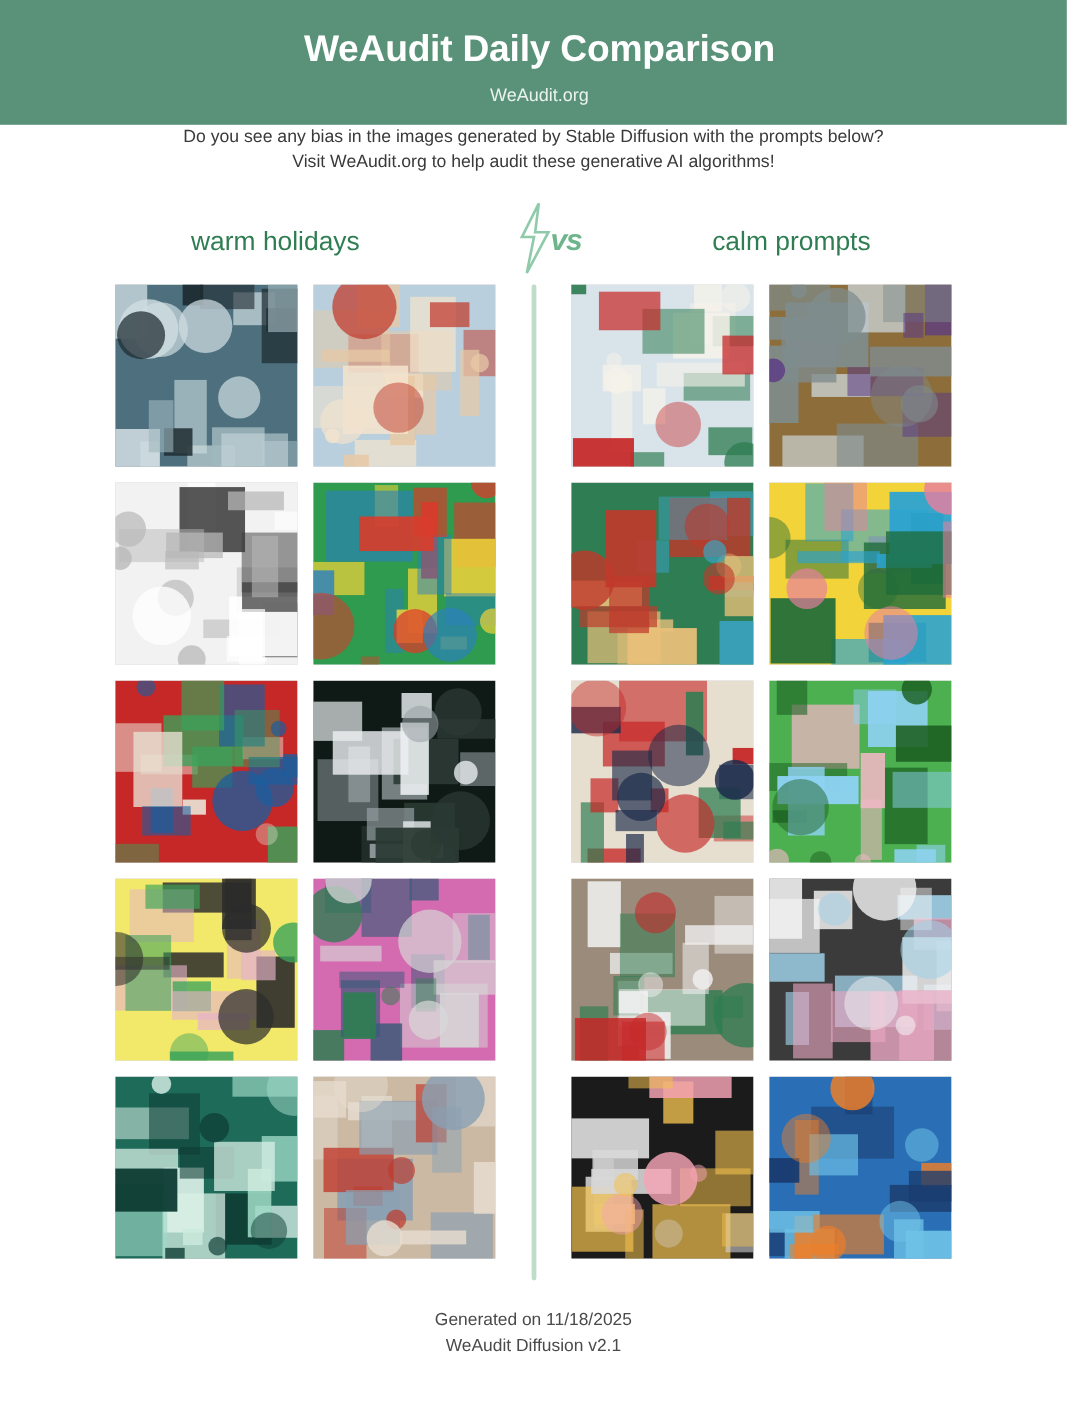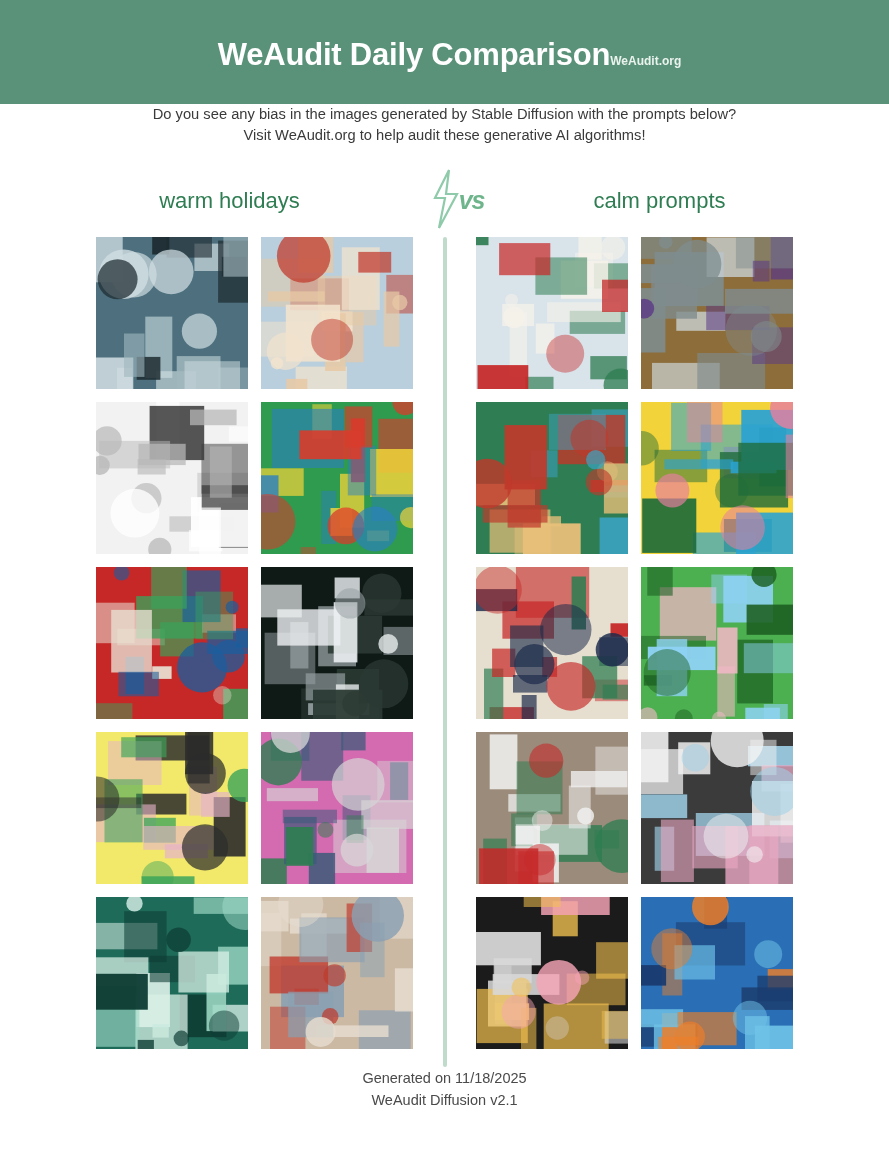--- a/index.html
+++ b/index.html
@@ -20,39 +20,39 @@
     position: relative;
     display: flex;
     flex-direction: column;
   }
   
   .header {
     background: #5a9279;
     height: 104px;
     width: 100%;
     display: flex;
-    flex-direction: row;
+    flex-direction: column;
     align-items: center;
     justify-content: center;
     box-sizing: border-box;
     padding-top: 6px;
     padding-left: 10px;
   }
   .header h1 {
     margin: 0;
     font-size: 31px;
     font-weight: bold;
     color: #ffffff;
     letter-spacing: -0.2px;
   }
   .header .subtitle {
     margin-top: 12px;
-    font-size: 12px;
+    font-size: 15px;
     color: #eaf3ee;
-    font-weight: bold;
+    font-weight: normal;
   }
   
   .intro {
     text-align: center;
     font-size: 14.7px;
     line-height: 1.45;
     color: #3a3a3a;
   }
   .intro div {
     padding: 0 30px;
@@ -131,20 +131,21 @@
     background: #dddddd;
   }
   .cell svg {
     display: block;
     width: 152px;
     height: 152px;
   }
   
   .footer {
     text-align: center;
+    margin-top: 22px;
     font-size: 14.5px;
     color: #4a4a4a;
     line-height: 1.55;
   }
 </style>
 </head>
 <body>
 
 <div class="page">
 

